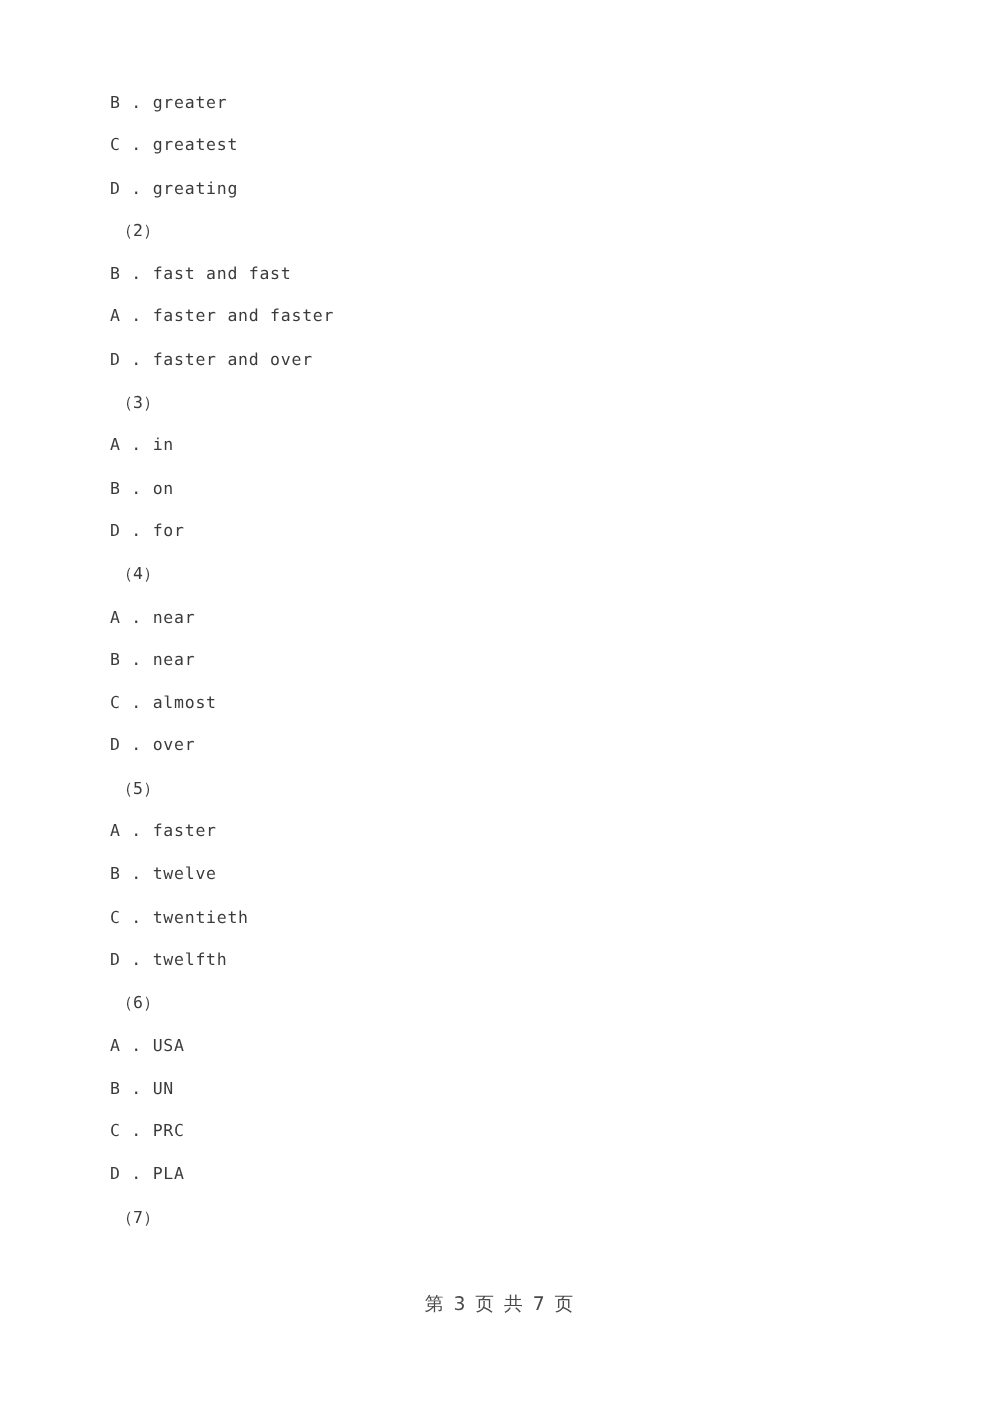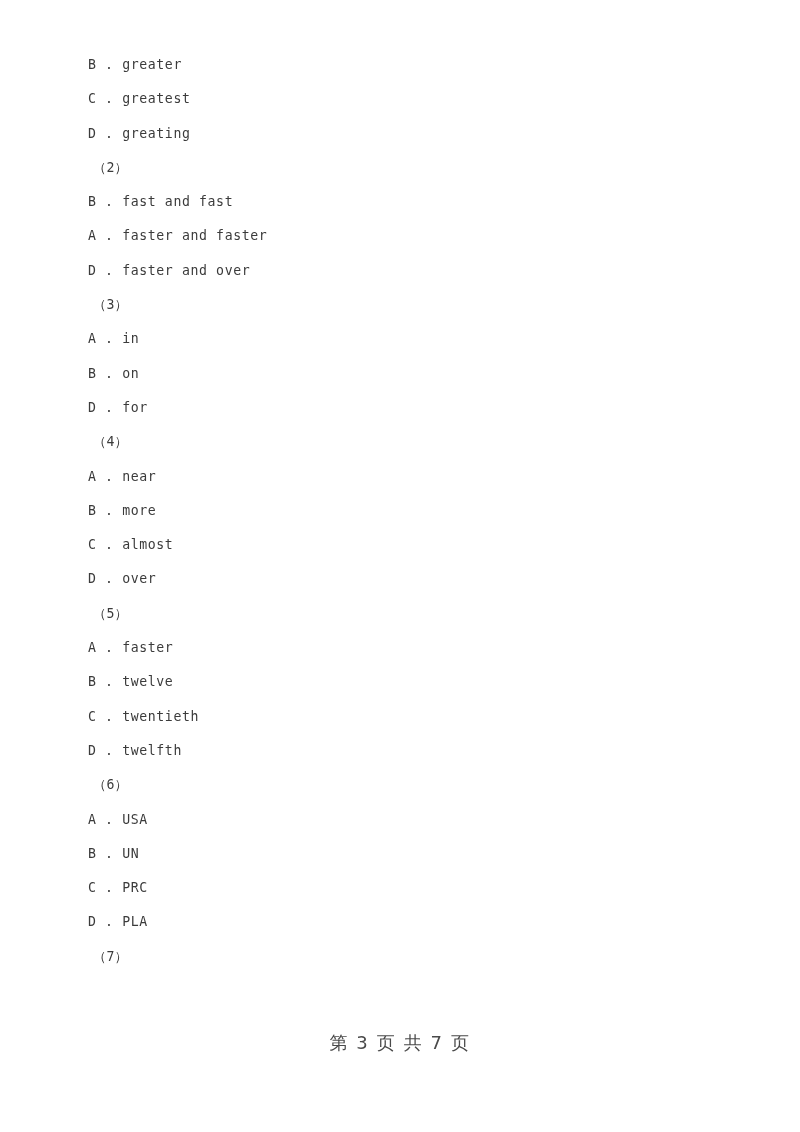--- a/index.html
+++ b/index.html
@@ -15,21 +15,21 @@
   .page {
     position: relative;
     width: 800px;
     height: 1132px;
     background: #ffffff;
     overflow: hidden;
   }
   .content {
     position: absolute;
     left: 88px;
-    top: 48px;
+    top: 66px;
     width: 640px;
   }
   .line {
     height: 34.3px;
     line-height: 34.3px;
     font-size: 13.2px;
     color: #3b3b3b;
     letter-spacing: 0.6px;
     white-space: pre;
   }
@@ -39,21 +39,21 @@
   .line.marker {
     margin-left: 5px;
     letter-spacing: 0.2px;
   }
   .footer {
     position: absolute;
     left: 0;
     top: 1032px;
     width: 800px;
     text-align: center;
-    font-size: 18px;
+    font-size: 15px;
     line-height: 22px;
     color: #4a4a4a;
     letter-spacing: 1.6px;
     white-space: pre;
     font-family: "DejaVu Sans", "Liberation Sans", sans-serif;
   }
 </style>
 </head>
 <body>
 
@@ -66,21 +66,21 @@
       <div class="line marker">（2）</div>
       <div class="line option">B . fast and fast</div>
       <div class="line option">A . faster and faster</div>
       <div class="line option">D . faster and over</div>
       <div class="line marker">（3）</div>
       <div class="line option">A . in</div>
       <div class="line option">B . on</div>
       <div class="line option">D . for</div>
       <div class="line marker">（4）</div>
       <div class="line option">A . near</div>
-      <div class="line option">B . more</div>
+      <div class="line option">B . near</div>
       <div class="line option">C . almost</div>
       <div class="line option">D . over</div>
       <div class="line marker">（5）</div>
       <div class="line option">A . faster</div>
       <div class="line option">B . twelve</div>
       <div class="line option">C . twentieth</div>
       <div class="line option">D . twelfth</div>
       <div class="line marker">（6）</div>
       <div class="line option">A . USA</div>
       <div class="line option">B . UN</div>

